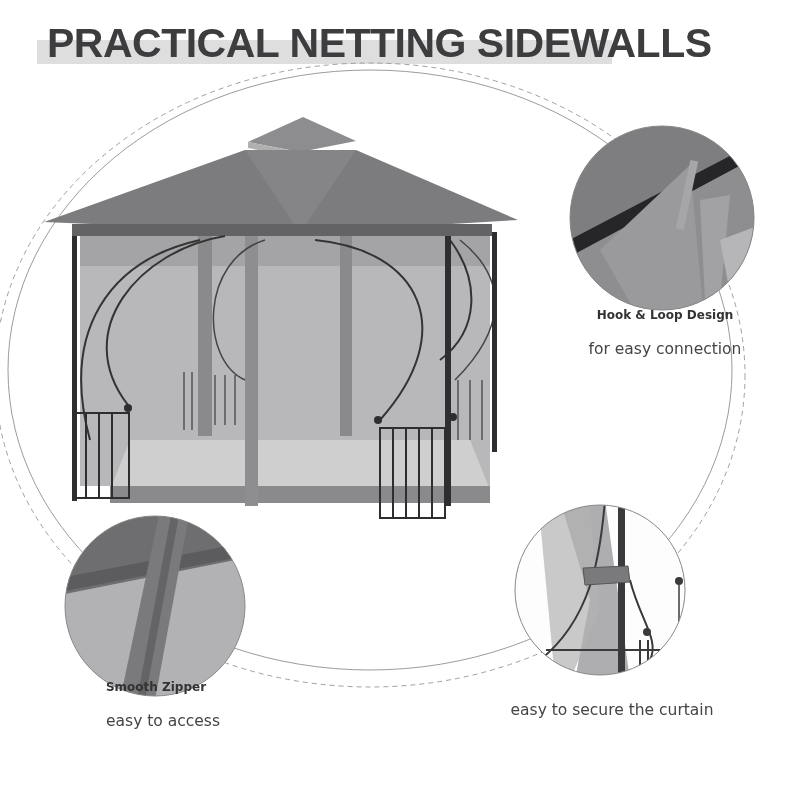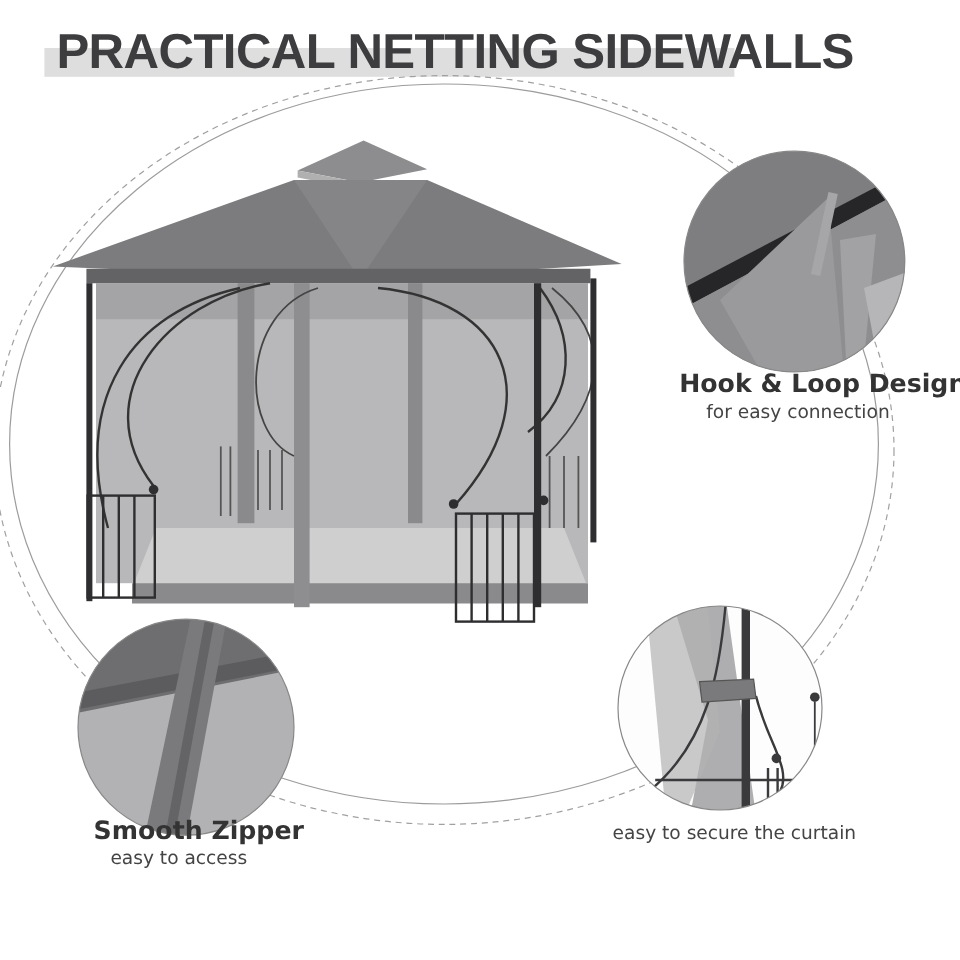--- a/index.html
+++ b/index.html
@@ -1,22 +1,22 @@
 <!DOCTYPE html>
 <html><head>
 <meta charset="utf-8">
 <style>
   html, body { margin:0; padding:0; background:#ffffff; }
   body { width:800px; height:800px; position:relative; overflow:hidden; font-family:"DejaVu Sans", sans-serif; }
   .title-band { position:absolute; left:37px; top:40px; width:575px; height:24px; background:#dedede; }
   .title { position:absolute; left:47px; top:20px; font-family:"Liberation Sans", sans-serif; font-weight:bold; font-size:41px; letter-spacing:-0.5px; color:#3d3d3f; white-space:nowrap; }
   svg.main { position:absolute; left:0; top:0; }
   .caption { position:absolute; text-align:center; color:#3a3a3a; white-space:nowrap; }
-  .caption .h { font-family:"DejaVu Sans", sans-serif; font-weight:bold; font-size:21px; color:#333; }
-  .caption .s { font-family:"DejaVu Sans", sans-serif; font-size:15.5px; color:#444; margin-top:2px; }
+  .caption .h { font-family:"DejaVu Sans", sans-serif; font-weight:bold; font-size:12px; color:#333; }
+  .caption .s { font-family:"DejaVu Sans", sans-serif; font-size:15.5px; color:#444; margin-top:18px; }
 </style>
 </head>
 <body>
 
 <div class="title-band"></div>
 <div class="title">PRACTICAL NETTING SIDEWALLS</div>
 
 <svg class="main" width="800" height="800" viewBox="0 0 800 800">
   <defs>
     <clipPath id="c1">
@@ -137,14 +137,14 @@
   <div class="h">Hook &amp; Loop Design</div>
   <div class="s">for easy connection</div>
 </div>
 
 <div class="caption" style="left:496px; top:683px; width:232px;">
   <div class="s">easy to secure the curtain</div>
 </div>
 
 <div class="caption" style="left:78px; top:680px; width:156px;">
   <div class="h">Smooth Zipper</div>
-  <div class="s" style="text-align:left; padding-left:14px;">easy to access</div>
+  <div class="s" style="text-align:center; padding-left:14px;">easy to access</div>
 </div>
 
 </body></html>

